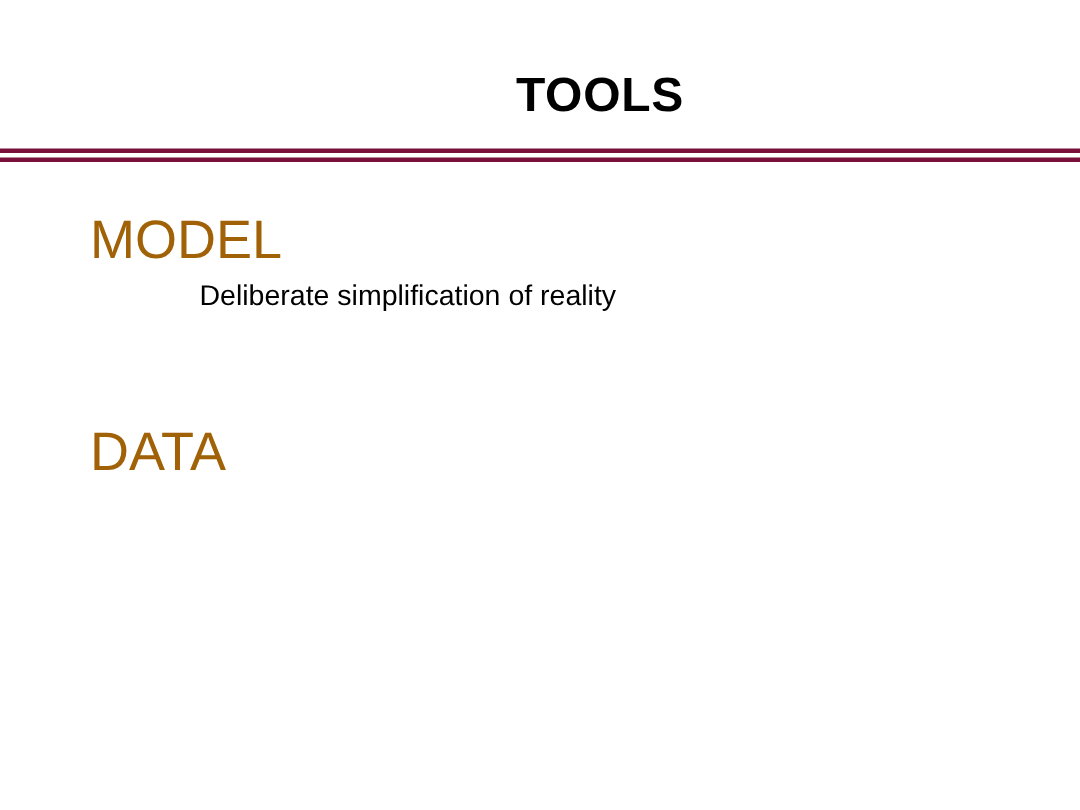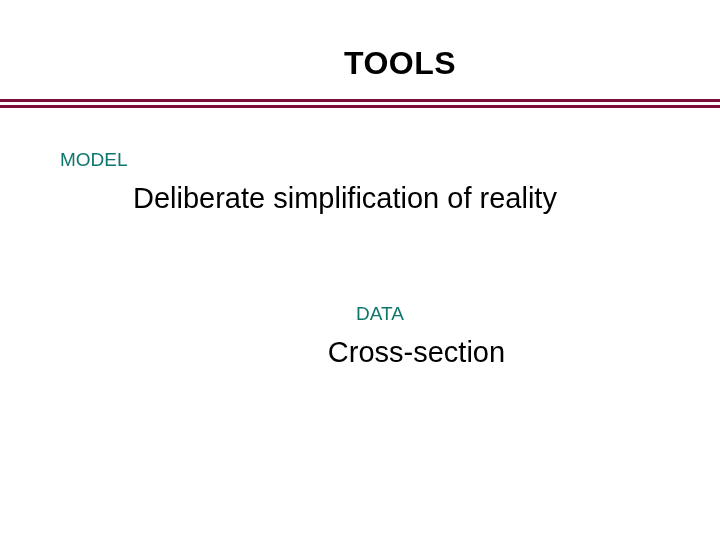--- a/index.html
+++ b/index.html
@@ -45,32 +45,32 @@
   .divider-bottom {
     top: 105px;
     height: 3px;
   }
   .body-block {
     position: absolute;
     left: 60px;
     width: 640px;
   }
   .block-model { top: 141px; }
-  .block-data  { top: 295px; text-align: center; }
+  .block-data  { top: 282px; }
 
   .block-heading {
-    font-size: 19px;
+    font-size: 36px;
     font-weight: normal;
-    color: #0f766e;
+    color: #a16207;
     line-height: 38px;
     white-space: nowrap;
   }
   .block-sub {
     margin-left: 73px;
-    font-size: 29px;
+    font-size: 19px;
     font-weight: normal;
     color: #000000;
     line-height: 38px;
     white-space: nowrap;
   }
 </style>
 </head>
 <body>
 
 <div class="slide">
@@ -80,16 +80,15 @@
   <div class="divider divider-top"></div>
   <div class="divider divider-bottom"></div>
 
   <div class="body-block block-model">
     <div class="block-heading">MODEL</div>
     <div class="block-sub">Deliberate simplification of reality</div>
   </div>
 
   <div class="body-block block-data">
     <div class="block-heading">DATA</div>
-    <div class="block-sub">Cross-section</div>
   </div>
 
 </div>
 
 </body></html>

